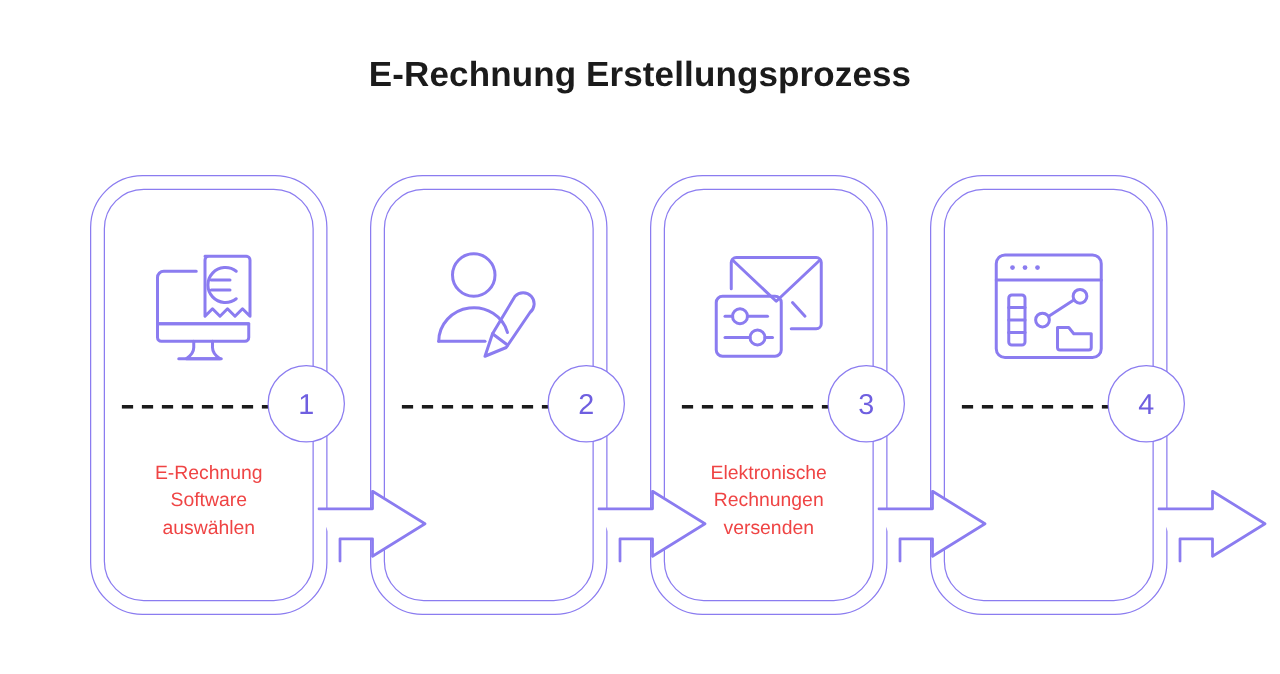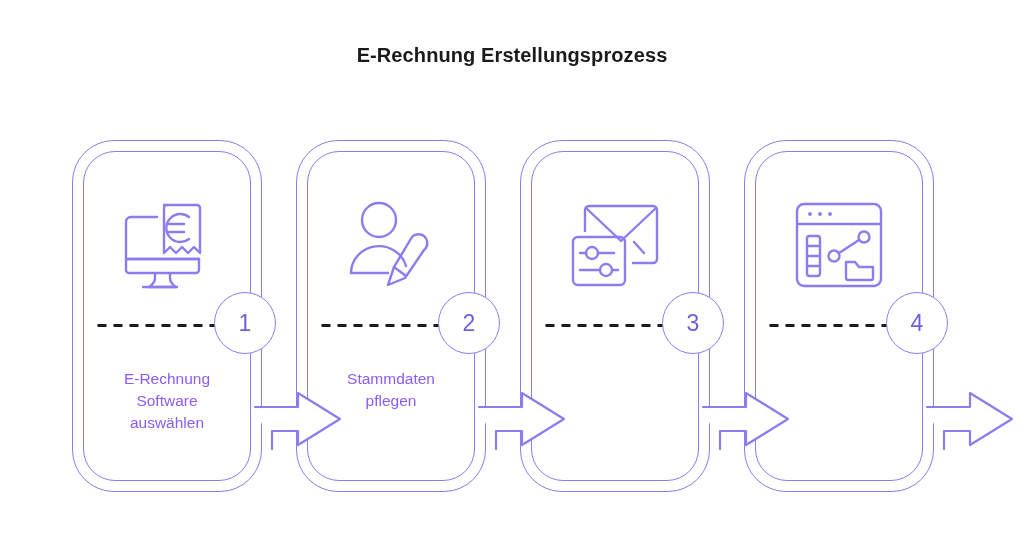--- a/index.html
+++ b/index.html
@@ -19,21 +19,21 @@
     background: #ffffff;
   }
 
   
   #title {
     position: absolute;
     top: 44px;
     left: 0;
     width: 1024px;
     text-align: center;
-    font-size: 20px;
+    font-size: 28px;
     font-weight: bold;
     color: #1b1b1b;
     letter-spacing: 0.1px;
   }
 
   
   #steps {
     position: absolute;
     top: 140px;
     left: 72px;
@@ -117,21 +117,21 @@
 
   
   .label {
     position: absolute;
     top: 228px;
     left: 2px;
     width: 186px;
     text-align: center;
     font-size: 15.5px;
     line-height: 22px;
-    color: #8b5cf6;
+    color: #ef4444;
     white-space: pre-line;
   }
 
   
   .arrow {
     position: absolute;
     top: 248px;
     width: 90px;
     height: 62px;
     z-index: 8;
@@ -197,22 +197,20 @@
       </div>
 
       <div class="divider">
         <svg width="122" height="3" viewBox="0 0 122 3">
           <line x1="1.5" y1="1.5" x2="120.5" y2="1.5" stroke="#1b1b1b" stroke-width="3" stroke-dasharray="9 7" stroke-linecap="butt"></line>
         </svg>
       </div>
 
       <div class="badge">2</div>
 
-      <div class="label">Stammdaten
-pflegen</div>
     </div>
 
     <div class="step step-3">
       <div class="outer-frame"></div>
       <div class="inner-frame"></div>
 
       <div class="icon-wrap">
         <svg width="100" height="96" viewBox="0 0 100 96" fill="none" stroke="#8b7cf0" stroke-width="2.4" stroke-linecap="round" stroke-linejoin="round">
           <path d="M20 34 V13 a4 4 0 0 1 4 -4 H88 a4 4 0 0 1 4 4 V62 a4 4 0 0 1 -4 4 H68"></path>
           <path d="M21 11 L56 44 L91 11"></path>
@@ -228,20 +226,23 @@
       </div>
 
       <div class="divider">
         <svg width="122" height="3" viewBox="0 0 122 3">
           <line x1="1.5" y1="1.5" x2="120.5" y2="1.5" stroke="#1b1b1b" stroke-width="3" stroke-dasharray="9 7" stroke-linecap="butt"></line>
         </svg>
       </div>
 
       <div class="badge">3</div>
 
+      <div class="label">Elektronische
+Rechnungen
+versenden</div>
     </div>
 
     <div class="step step-4">
       <div class="outer-frame"></div>
       <div class="inner-frame"></div>
 
       <div class="icon-wrap">
         <svg width="96" height="94" viewBox="0 0 96 94" fill="none" stroke="#8b7cf0" stroke-width="2.4" stroke-linecap="round" stroke-linejoin="round">
           <rect x="6" y="6" width="84" height="82" rx="7"></rect>
           <path d="M6 26 H90"></path>

